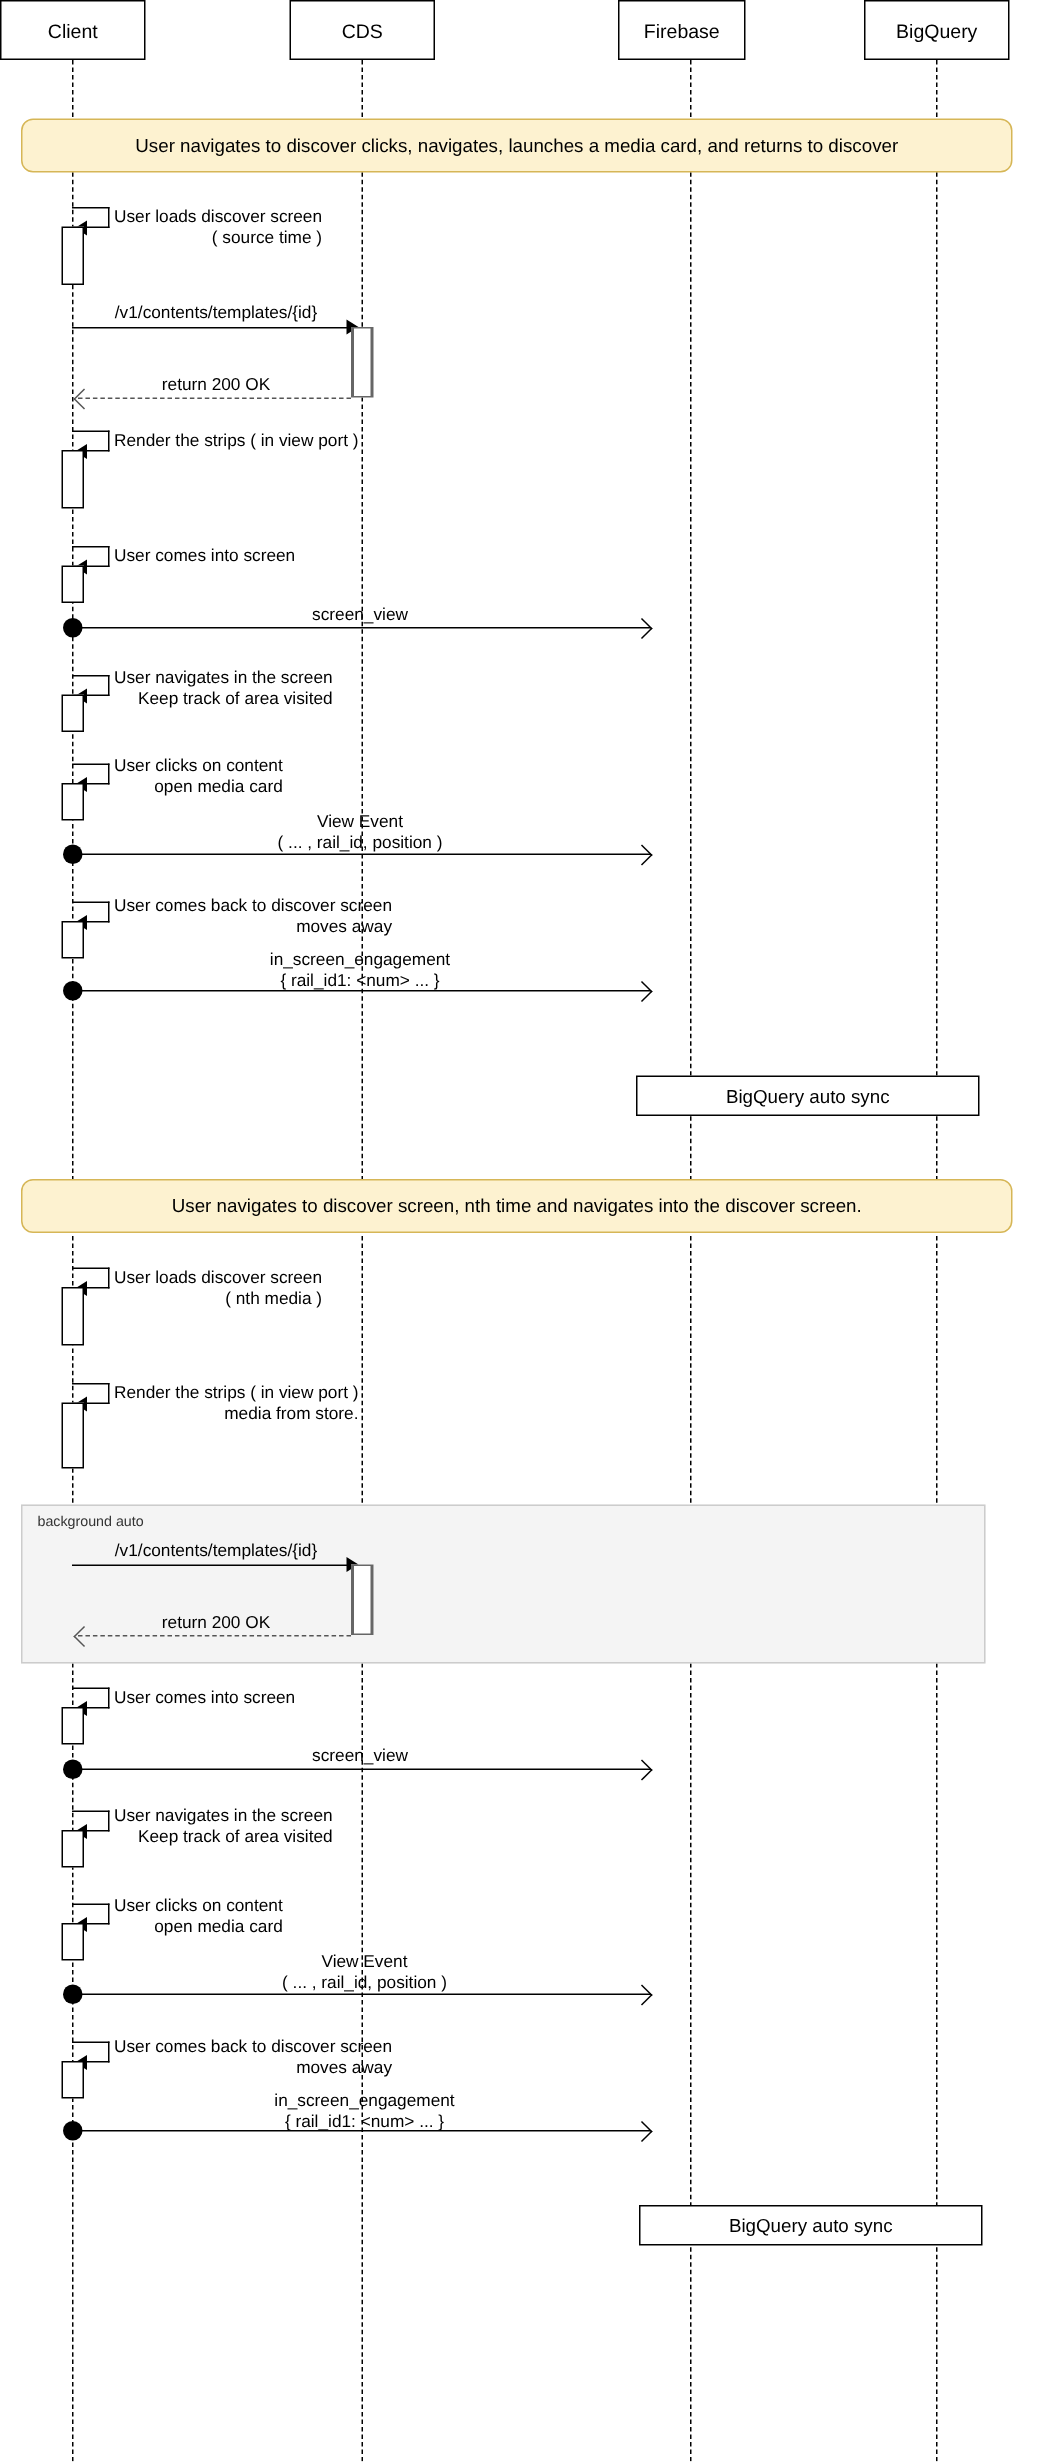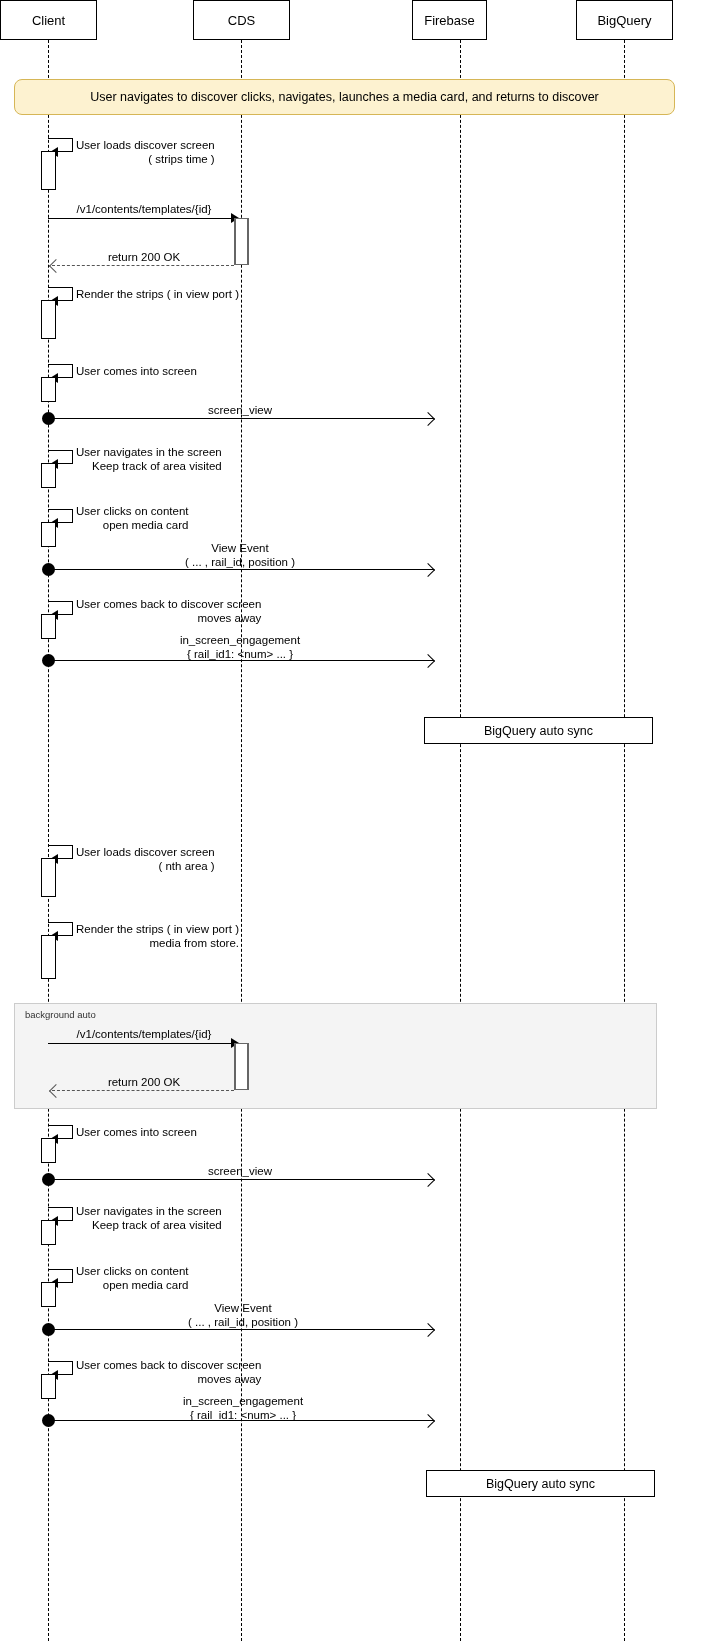--- a/index.html
+++ b/index.html
@@ -161,40 +161,40 @@
 <body>
 
 <div id="diagram">
 
   <div class="participant" style="left:0px; top:0px; width:97px; height:40px;">
     <span>Client</span>
   </div>
   <div class="participant" style="left:193px; top:0px; width:97px; height:40px;">
     <span>CDS</span>
   </div>
-  <div class="participant" style="left:412px; top:0px; width:75px; height:40px;">
+  <div class="participant" style="left:412px; top:0px; width:85px; height:40px;">
     <span>Firebase</span>
   </div>
   <div class="participant" style="left:576px; top:0px; width:97px; height:40px;">
     <span>BigQuery</span>
   </div>
 
   <div class="lifeline" style="left:48px;  top:40px; height:1601px;"></div>
   <div class="lifeline" style="left:241px; top:40px; height:1601px;"></div>
   <div class="lifeline" style="left:460px; top:40px; height:1601px;"></div>
   <div class="lifeline" style="left:624px; top:40px; height:1601px;"></div>
 
   <div class="note-bar" style="left:14px; top:79px; width:661px; height:36px;">
     <span>User navigates to discover clicks, navigates, launches a media card, and returns to discover</span>
   </div>
 
   <div class="self-loop" style="left:48px; top:138px; width:25px; height:14px;"></div>
   <div class="arrow-solid-left" style="left:50px; top:147px;"></div>
   <div class="activation" style="left:41px; top:151px; width:15px; height:39px;"></div>
-  <div class="msg-label left" style="left:76px; top:139px;"><span>User loads discover screen</span><br><span>( strips time )</span></div>
+  <div class="msg-label left" style="left:76px; top:139px;"><span>User loads discover screen</span><br><span>( source time )</span></div>
 
   <div class="msg-line" style="left:48px; top:218px; width:185px;"></div>
   <div class="arrow-solid" style="left:231px; top:213px;"></div>
   <div class="activation thick" style="left:234px; top:218px; width:15px; height:47px;"></div>
   <div class="msg-label center" style="left:144px; top:203px;"><span>/v1/contents/templates/{id}</span></div>
 
   <div class="msg-line dashed" style="left:52px; top:265px; width:182px;"></div>
   <div class="arrow-open-left" style="left:51px; top:261px;"></div>
   <div class="msg-label center" style="left:144px; top:251px;"><span>return 200 OK</span></div>
 
@@ -235,25 +235,28 @@
 
   <div class="origin-dot" style="left:42px; top:654px;"></div>
   <div class="msg-line" style="left:48px; top:660px; width:386px;"></div>
   <div class="arrow-open" style="left:423px; top:656px;"></div>
   <div class="msg-label center" style="left:240px; top:634px;"><span>in_screen_engagement</span><br><span>{ rail_id1: &lt;num&gt; ... }</span></div>
 
   <div class="plain-box" style="left:424px; top:717px; width:229px; height:27px;">
     <span>BigQuery auto sync</span>
   </div>
 
+  <div class="note-bar" style="left:14px; top:786px; width:661px; height:36px;">
+    <span>User navigates to discover screen, nth time and navigates into the discover screen.</span>
+  </div>
 
   <div class="self-loop" style="left:48px; top:845px; width:25px; height:14px;"></div>
   <div class="arrow-solid-left" style="left:50px; top:854px;"></div>
   <div class="activation" style="left:41px; top:858px; width:15px; height:39px;"></div>
-  <div class="msg-label left" style="left:76px; top:846px;"><span>User loads discover screen</span><br><span>( nth area )</span></div>
+  <div class="msg-label left" style="left:76px; top:846px;"><span>User loads discover screen</span><br><span>( nth media )</span></div>
 
   <div class="self-loop" style="left:48px; top:922px; width:25px; height:14px;"></div>
   <div class="arrow-solid-left" style="left:50px; top:931px;"></div>
   <div class="activation" style="left:41px; top:935px; width:15px; height:44px;"></div>
   <div class="msg-label left" style="left:76px; top:923px;"><span>Render the strips ( in view port )</span><br><span>media from store.</span></div>
 
   <div class="frame" style="left:14px; top:1003px; width:643px; height:106px;"></div>
   <div class="frame-label" style="left:25px; top:1009px;"><span>background auto</span></div>
 
   <div class="msg-line" style="left:48px; top:1043px; width:185px;"></div>

